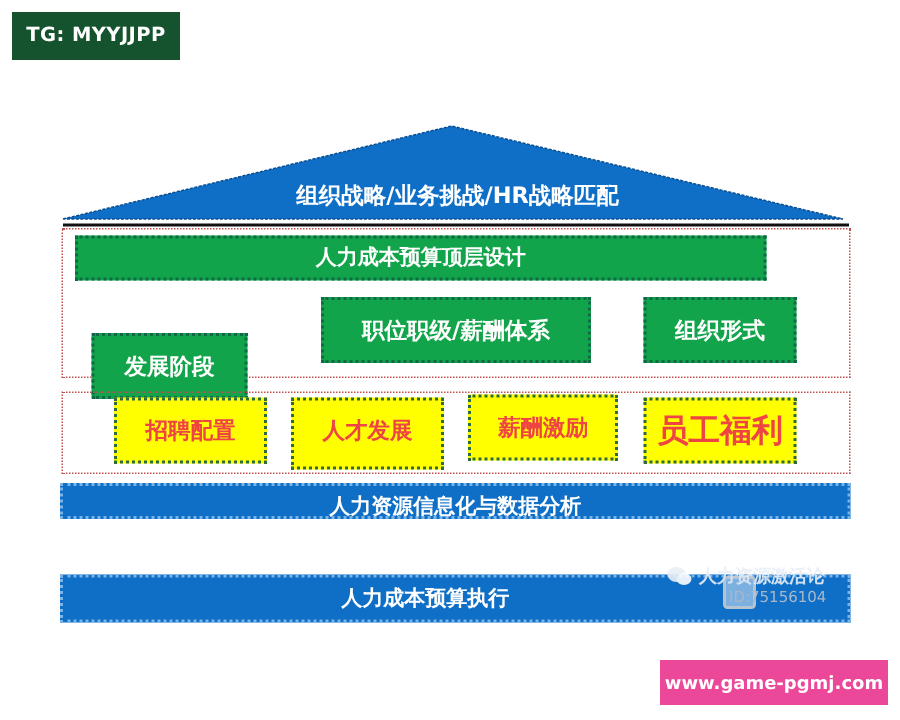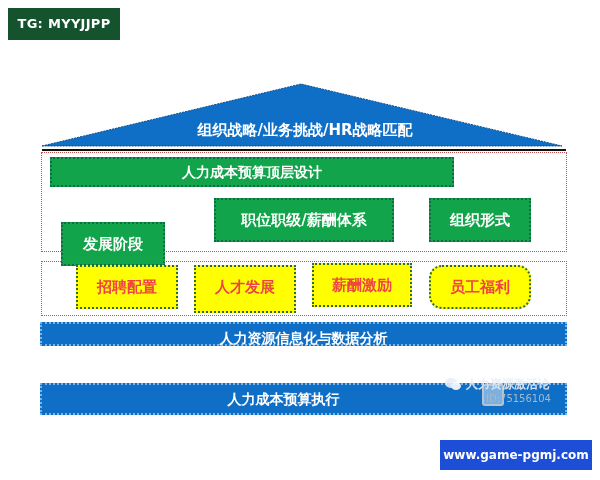--- a/index.html
+++ b/index.html
@@ -11,45 +11,45 @@
   .frame{border:1px dotted #c0504d;}
   .green{background:#12a44a;border:2px dotted #0f6a45;color:#fff;font-weight:bold;text-align:center;}
   .yellow{background:#ffff00;border:2px dotted #2e6b3a;color:#ef4444;font-weight:bold;text-align:center;}
   .blue{background:#0f6fc6;border:2px dotted #79b4e8;color:#fff;font-weight:bold;text-align:center;}
   .baseline{left:42px;top:149px;width:524px;height:2px;background:#111;}
   .wm{left:440px;top:373px;width:160px;height:40px;color:#cfd8e6;font-size:12px;opacity:0.9;}
   .wm .icon{position:absolute;left:4px;top:4px;width:18px;height:14px;}
   .wm .name{position:absolute;left:26px;top:3px;font-size:12px;color:#e9eef6;font-weight:bold;white-space:nowrap;}
   .wm .id{position:absolute;left:46px;top:20px;font-size:10px;color:#b9bfc8;white-space:nowrap;}
   .wm .logo{position:absolute;left:42px;top:11px;width:18px;height:18px;border:2px solid #c9cdd3;border-radius:3px;background:rgba(255,255,255,0.5);}
-  .url{left:440px;top:440px;width:152px;height:30px;background:#1d4ed8;color:#fff;font-size:12px;font-weight:bold;line-height:30px;text-align:center;}
+  .url{left:440px;top:440px;width:152px;height:30px;background:#ec4899;color:#fff;font-size:12px;font-weight:bold;line-height:30px;text-align:center;}
 </style>
 </head>
 <body>
 
 <div class="abs tag">TG: MYYJJPP</div>
 
 <svg class="abs roof" viewBox="0 0 600 160">
   <polygon points="42,146 301,84 562,146" fill="#0f6fc6" stroke="#0b4f91" stroke-width="1" stroke-dasharray="2,1"></polygon>
 </svg>
 <div class="abs roof-text">组织战略/业务挑战/HR战略匹配</div>
 
 <div class="abs baseline"></div>
 
 <div class="abs frame" style="left:41px;top:152px;width:526px;height:100px;"></div>
-<div class="abs green" style="left:50px;top:157px;width:404px;height:30px;font-size:14px;line-height:26px;">人力成本预算顶层设计</div>
+<div class="abs green" style="left:50px;top:157px;width:461px;height:30px;font-size:14px;line-height:26px;">人力成本预算顶层设计</div>
 <div class="abs green" style="left:61px;top:198px;width:104px;height:44px;font-size:15px;line-height:40px;margin-top:24px;">发展阶段</div>
 <div class="abs green" style="left:214px;top:198px;width:180px;height:44px;font-size:15px;line-height:40px;">职位职级/薪酬体系</div>
 <div class="abs green" style="left:429px;top:198px;width:102px;height:44px;font-size:15px;line-height:40px;">组织形式</div>
 
 <div class="abs frame" style="left:41px;top:261px;width:526px;height:55px;"></div>
 <div class="abs yellow" style="left:76px;top:265px;width:102px;height:44px;font-size:15px;line-height:40px;">招聘配置</div>
 <div class="abs yellow" style="left:194px;top:265px;width:102px;height:48px;font-size:15px;line-height:40px;">人才发展</div>
 <div class="abs yellow" style="left:312px;top:263px;width:100px;height:44px;font-size:15px;line-height:40px;">薪酬激励</div>
-<div class="abs yellow" style="left:429px;top:265px;width:102px;height:44px;font-size:15px;line-height:40px;border-radius:13px;">员工福利</div>
+<div class="abs yellow" style="left:429px;top:265px;width:102px;height:44px;font-size:21px;line-height:40px;">员工福利</div>
 
 <div class="abs blue" style="left:40px;top:322px;width:527px;height:24px;font-size:14px;line-height:28px;">人力资源信息化与数据分析</div>
 <div class="abs blue" style="left:40px;top:366px;width:527px;height:32px;font-size:14px;line-height:28px;padding-right:40px;margin-top:17px;">人力成本预算执行</div>
 
 <div class="abs wm">
   <svg class="icon" viewBox="0 0 18 14">
     <ellipse cx="7" cy="6" rx="6" ry="5" fill="#e9eef6"></ellipse>
     <ellipse cx="12" cy="9" rx="5" ry="4" fill="#ffffff"></ellipse>
   </svg>
   <span class="logo"></span>

